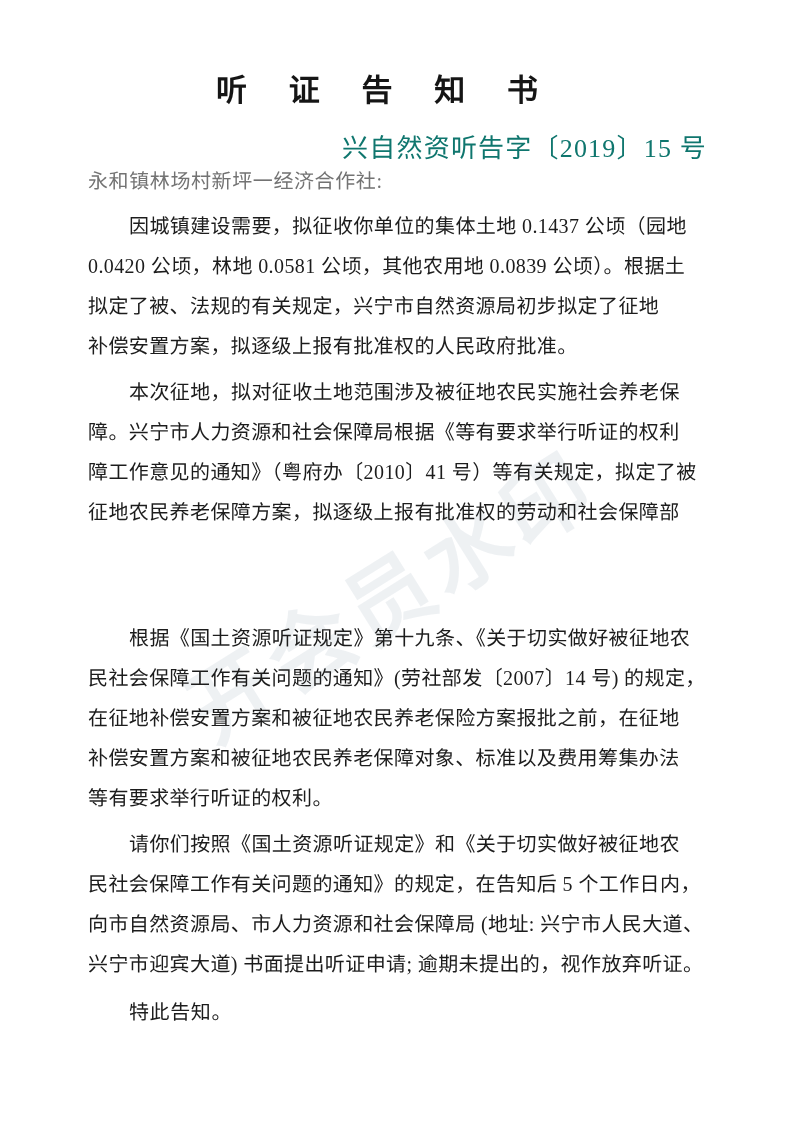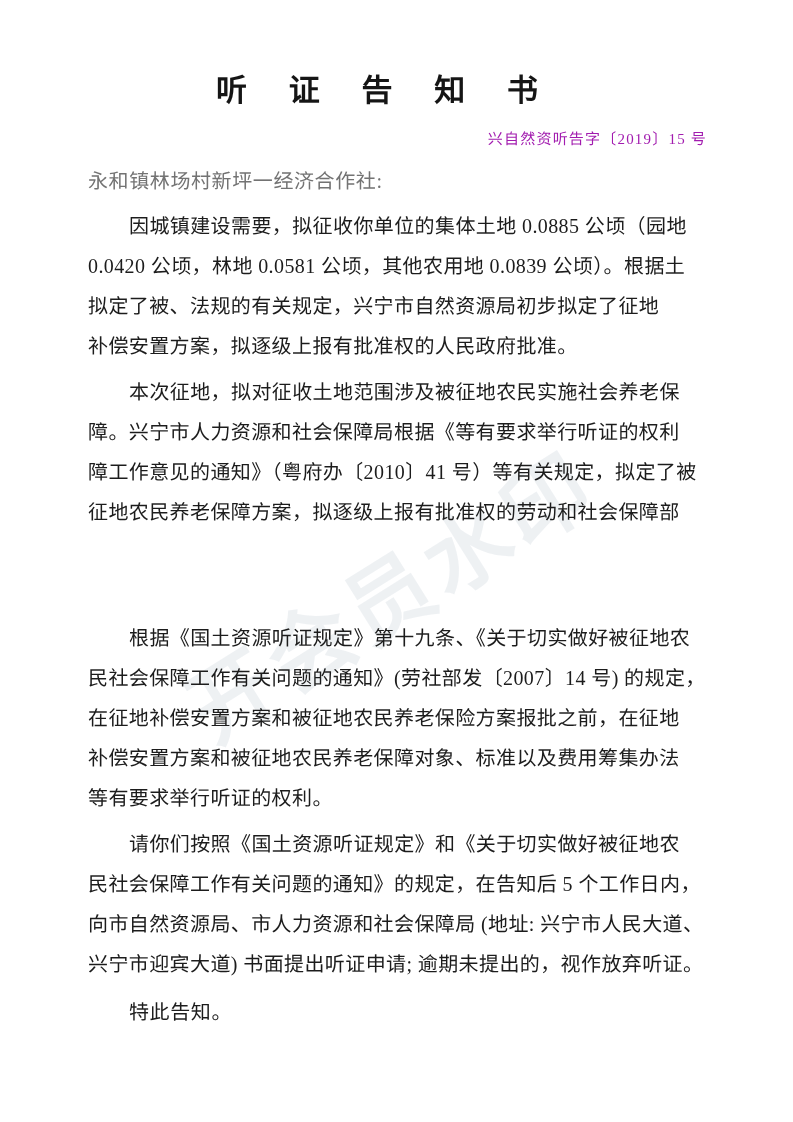--- a/index.html
+++ b/index.html
@@ -64,23 +64,23 @@
     letter-spacing: 17px;
     text-indent: 17px;
     color: #151515;
     line-height: 1.2;
   }
 
   .doc-number {
     position: absolute;
     right: 86px;
     top: 127px;
-    font-size: 15px;
+    font-size: 26px;
     letter-spacing: 1.2px;
-    color: #a21caf;
+    color: #0f766e;
     white-space: nowrap;
     text-align: center;
   }
 
   .recipient {
     position: absolute;
     left: 88px;
     top: 165px;
     font-size: 20px;
     letter-spacing: 0.6px;
@@ -128,21 +128,21 @@
 
   <div class="content">
 
     <div class="doc-title">听 证 告 知 书</div>
 
     <div class="doc-number">兴自然资听告字〔2019〕15 号</div>
 
     <div class="recipient">永和镇林场村新坪一经济合作社:</div>
 
     <div class="body-block" style="top:206px;">
-      <div class="body-line indent">因城镇建设需要，拟征收你单位的集体土地 0.0885 公顷（园地</div>
+      <div class="body-line indent">因城镇建设需要，拟征收你单位的集体土地 0.1437 公顷（园地</div>
       <div class="body-line">0.0420 公顷，林地 0.0581 公顷，其他农用地 0.0839 公顷）。根据土</div>
       <div class="body-line">拟定了被、法规的有关规定，兴宁市自然资源局初步拟定了征地</div>
       <div class="body-line">补偿安置方案，拟逐级上报有批准权的人民政府批准。</div>
     </div>
 
     <div class="body-block" style="top:372px;">
       <div class="body-line indent">本次征地，拟对征收土地范围涉及被征地农民实施社会养老保</div>
       <div class="body-line">障。兴宁市人力资源和社会保障局根据《等有要求举行听证的权利</div>
       <div class="body-line">障工作意见的通知》（粤府办〔2010〕41 号）等有关规定，拟定了被</div>
       <div class="body-line">征地农民养老保障方案，拟逐级上报有批准权的劳动和社会保障部</div>

